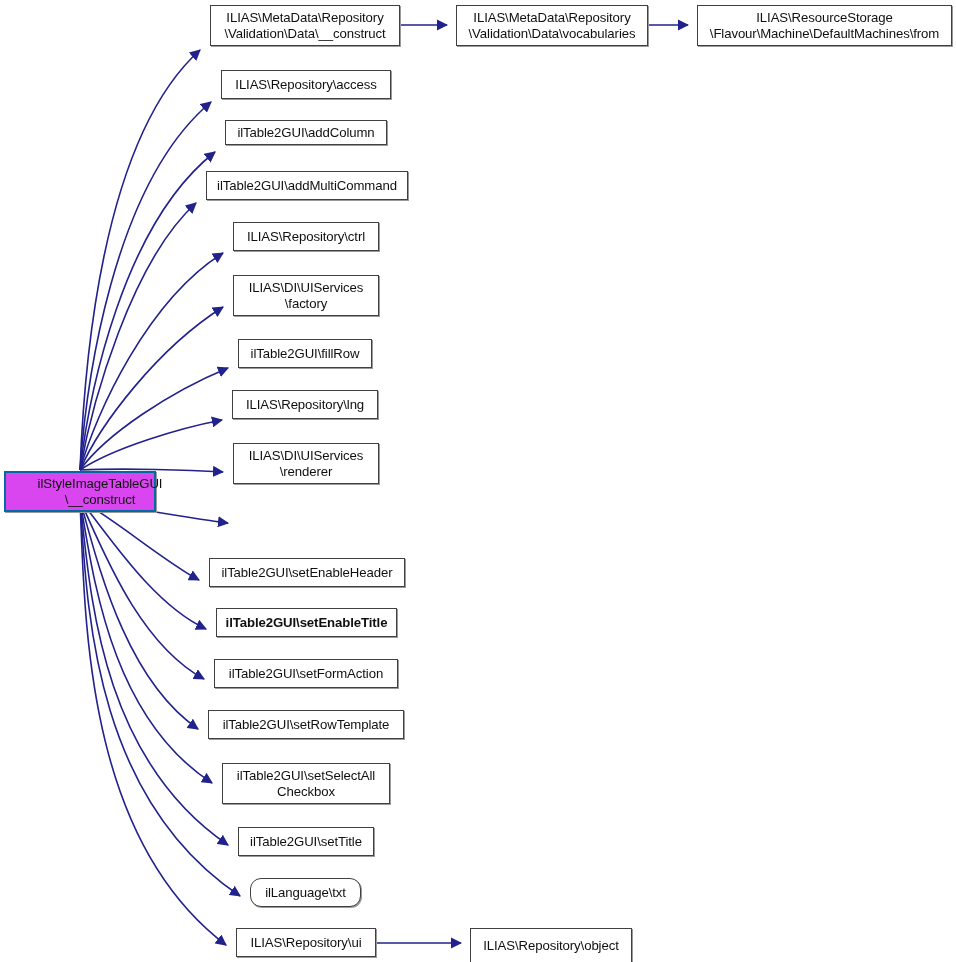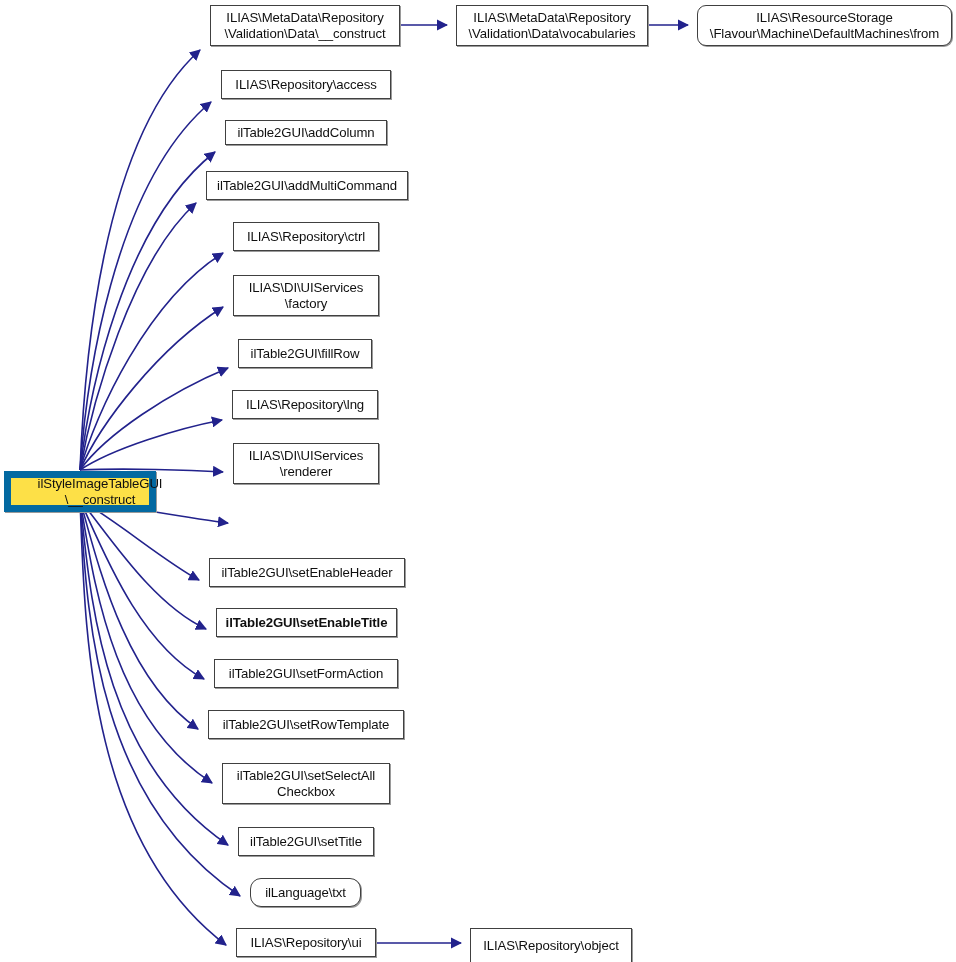--- a/index.html
+++ b/index.html
@@ -35,22 +35,22 @@
     line-height: 15.6px;
     text-align: center;
     display: flex;
     align-items: center;
     justify-content: center;
     white-space: pre-line;
     letter-spacing: -0.1px;
     box-shadow: 1px 1px 0 0 #9a9a9a;
   }
   .node.highlight {
-    background: #fde047;
-    border: 7px solid #0369a1;
+    background: #d946ef;
+    border: 2px solid #0369a1;
     padding-left: 40px;
   }
   .node span {
     display: block;
     padding: 0 5px;
   }
 </style>
 </head>
 <body>
 
@@ -150,17 +150,17 @@
   </div>
 
   <div class="node" style="left:456px; top:5px; width:192px; height:41px;">
     <span>ILIAS\MetaData\Repository
 \Validation\Data\vocabularies</span>
   </div>
   <div class="node" style="left:470px; top:928px; width:162px; height:35px;">
     <span>ILIAS\Repository\object</span>
   </div>
 
-  <div class="node" style="left:697px; top:5px; width:255px; height:41px;border-radius:9px;">
+  <div class="node" style="left:697px; top:5px; width:255px; height:41px;">
     <span>ILIAS\ResourceStorage
 \Flavour\Machine\DefaultMachines\from</span>
   </div>
 </div>
 
 </body></html>

